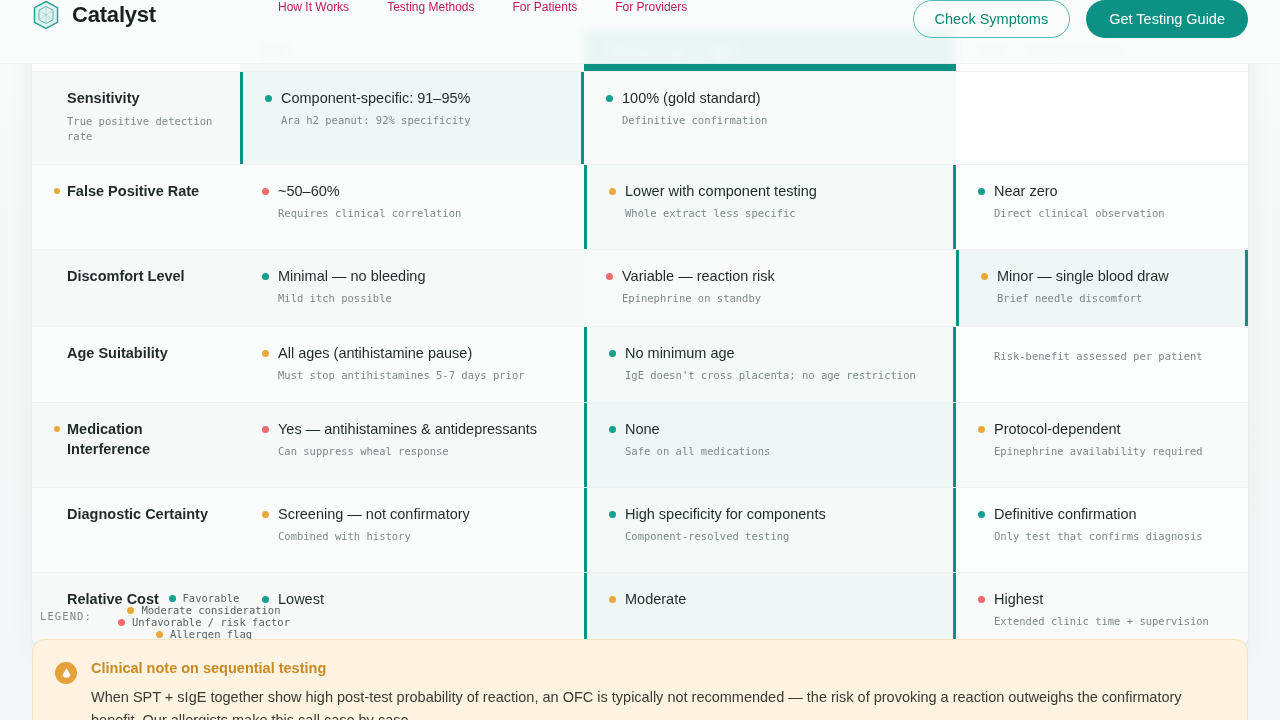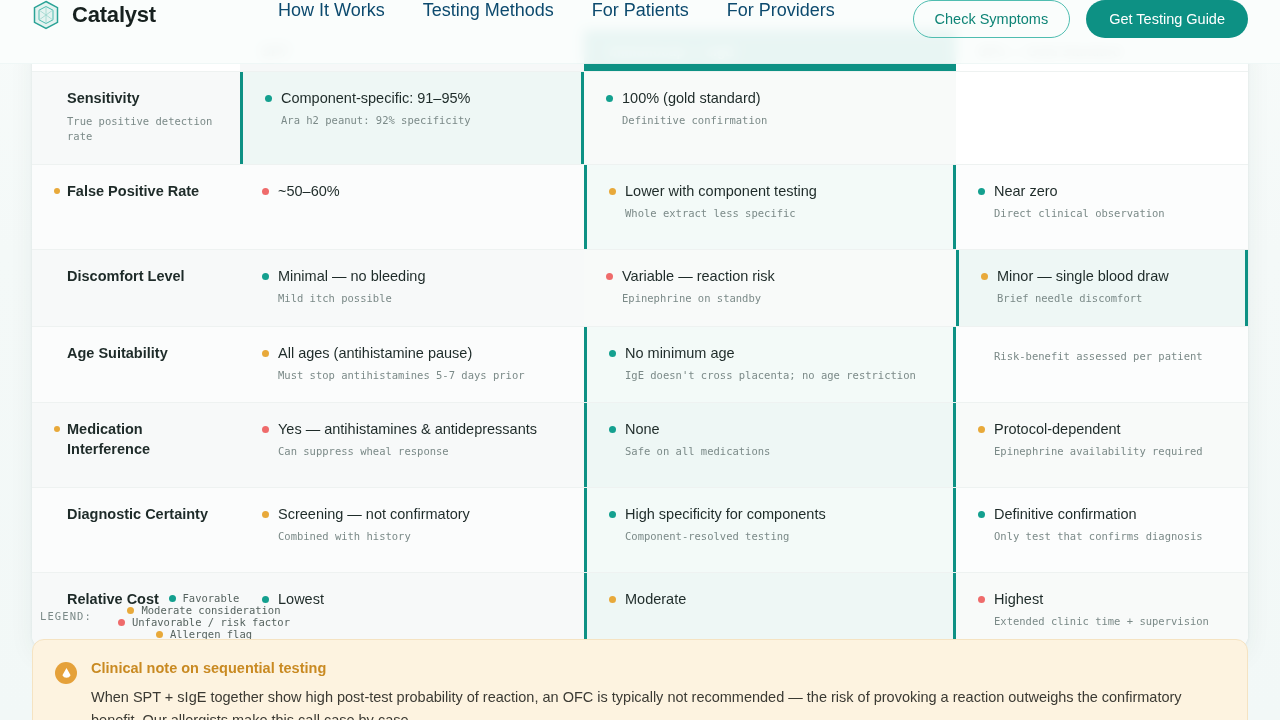--- a/index.html
+++ b/index.html
@@ -49,22 +49,22 @@
     color: #17211f;
     letter-spacing: -0.2px;
   }
   .nav {
     display: flex;
     align-items: center;
     gap: 38px;
     margin-left: 122px;
   }
   .nav-link {
-    font-size: 18px;
-    color: #0c4a6e;
+    font-size: 12px;
+    color: #be185d;
     white-space: nowrap;
     cursor: pointer;
   }
   .header-actions {
     margin-left: auto;
     display: flex;
     align-items: center;
     gap: 16px;
   }
   .btn-outline {
@@ -308,20 +308,21 @@
             <div class="row-label">
               <span class="flagdot" style="background: rgb(232, 169, 58);"></span>
               <span>False Positive Rate</span>
             </div>
           </div>
           <div class="cell col-spt">
             <div class="val">
               <span class="dot" style="background: rgb(239, 107, 107);"></span>
               <span class="val-main">~50–60%</span>
             </div>
+            <div class="val-sub">Requires clinical correlation</div>
           </div>
           <div class="cell col-sige">
             <div class="val">
               <span class="dot" style="background: rgb(232, 169, 58);"></span>
               <span class="val-main">Lower with component testing</span>
             </div>
             <div class="val-sub">Whole extract less specific</div>
           </div>
           <div class="cell col-ofc">
             <div class="val">

